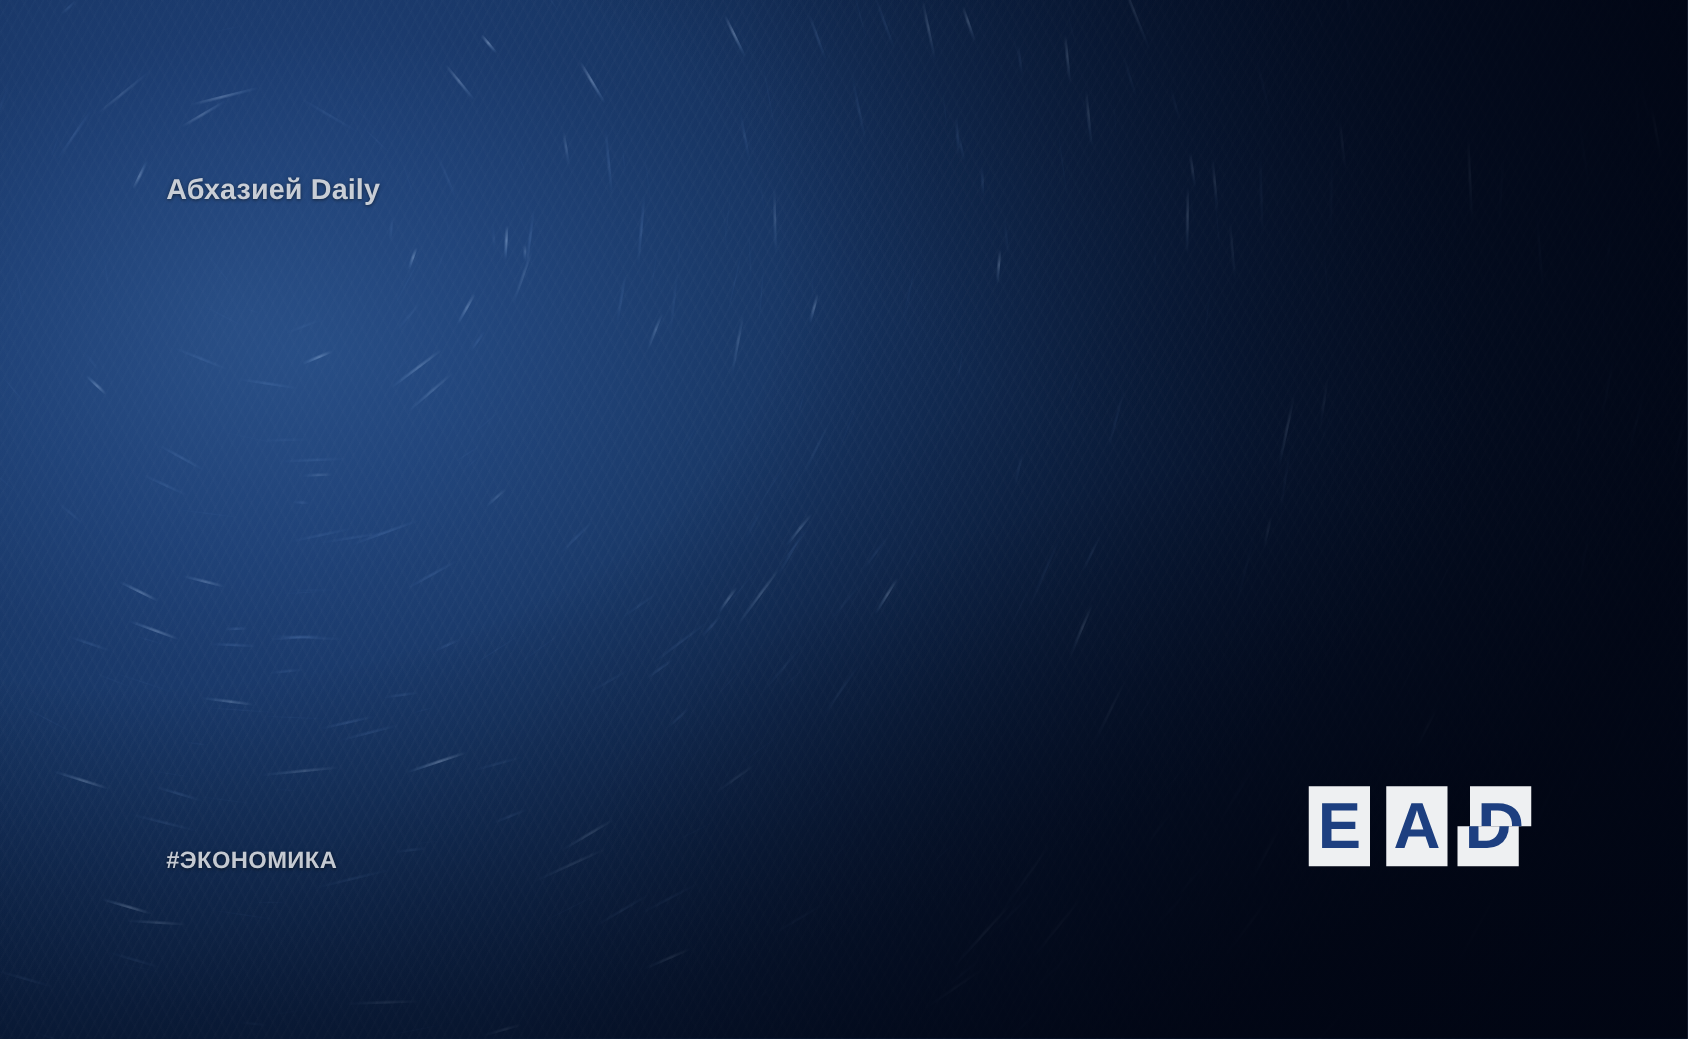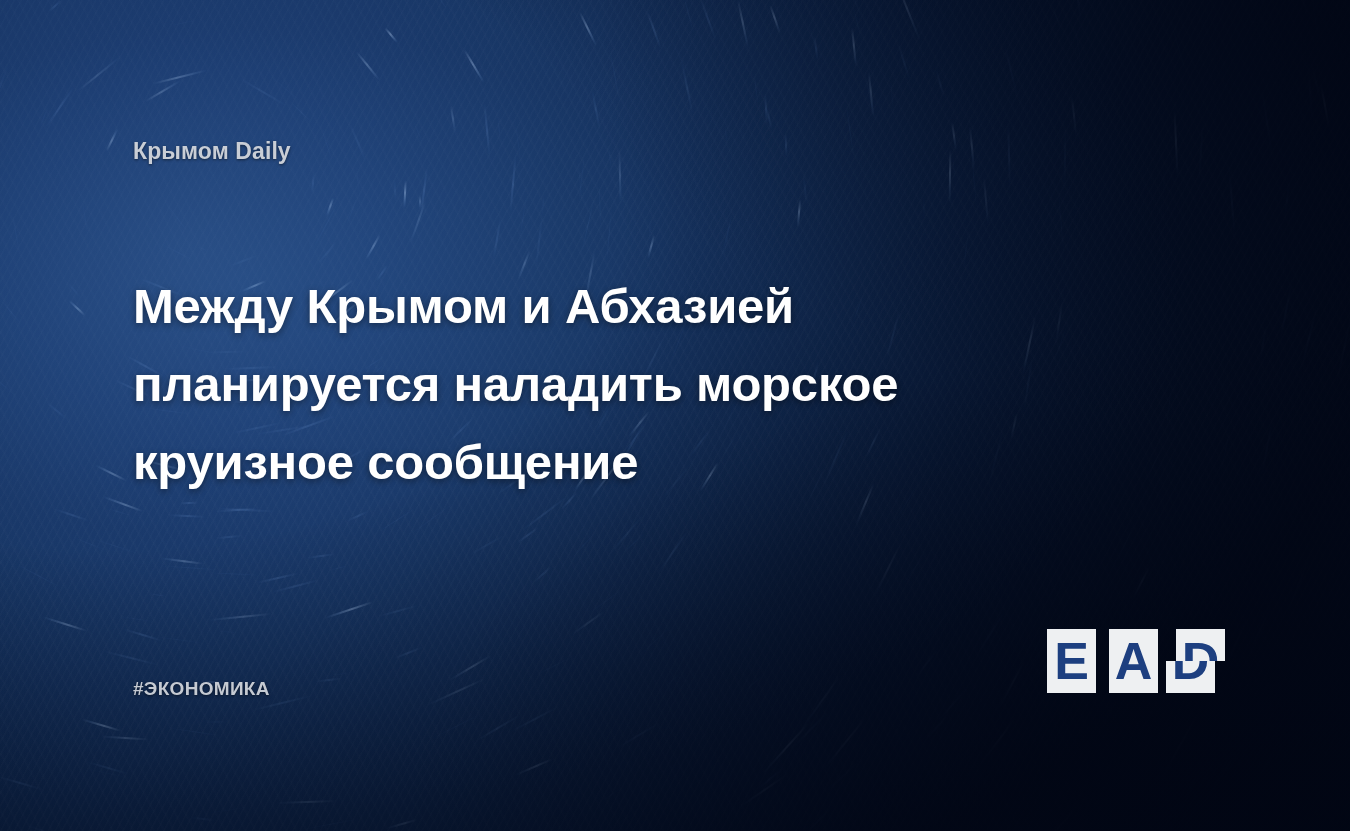--- a/index.html
+++ b/index.html
@@ -489,23 +489,22 @@
       <div class="streak dim" style="left: 813.543px; top: 680.135px; width: 58.0715px; opacity: 0.568839; transform: translate(-50%, -50%) rotate(142.965deg);"></div>
       <div class="streak faint" style="left: 1330.64px; top: 387.718px; width: 69.8243px; opacity: 0.4993; transform: translate(-50%, -50%) rotate(85.2578deg);"></div>
       <div class="streak faint" style="left: 889.264px; top: 551.738px; width: 54.3399px; opacity: 0.619665; transform: translate(-50%, -50%) rotate(122.862deg);"></div>
     </div>
   <div class="grain"></div>
   <div class="bg-vignette"></div>
   <div class="darken-br"></div>
 
   <div class="content">
 
-    <div class="source-label">Крымом Daily</div>
-
-    <div class="headline">Между Крымом и Абхазией планируется наладить морское круизное сообщение</div>
+    <div class="source-label">Абхазией Daily</div>
+
 
     <div class="hashtag">#ЭКОНОМИКА</div>
 
     <div class="logo">
       <div class="logo-tile">
         <div class="logo-glyph">E</div>
       </div>
       <div class="logo-tile">
         <div class="logo-glyph">A</div>
       </div>

